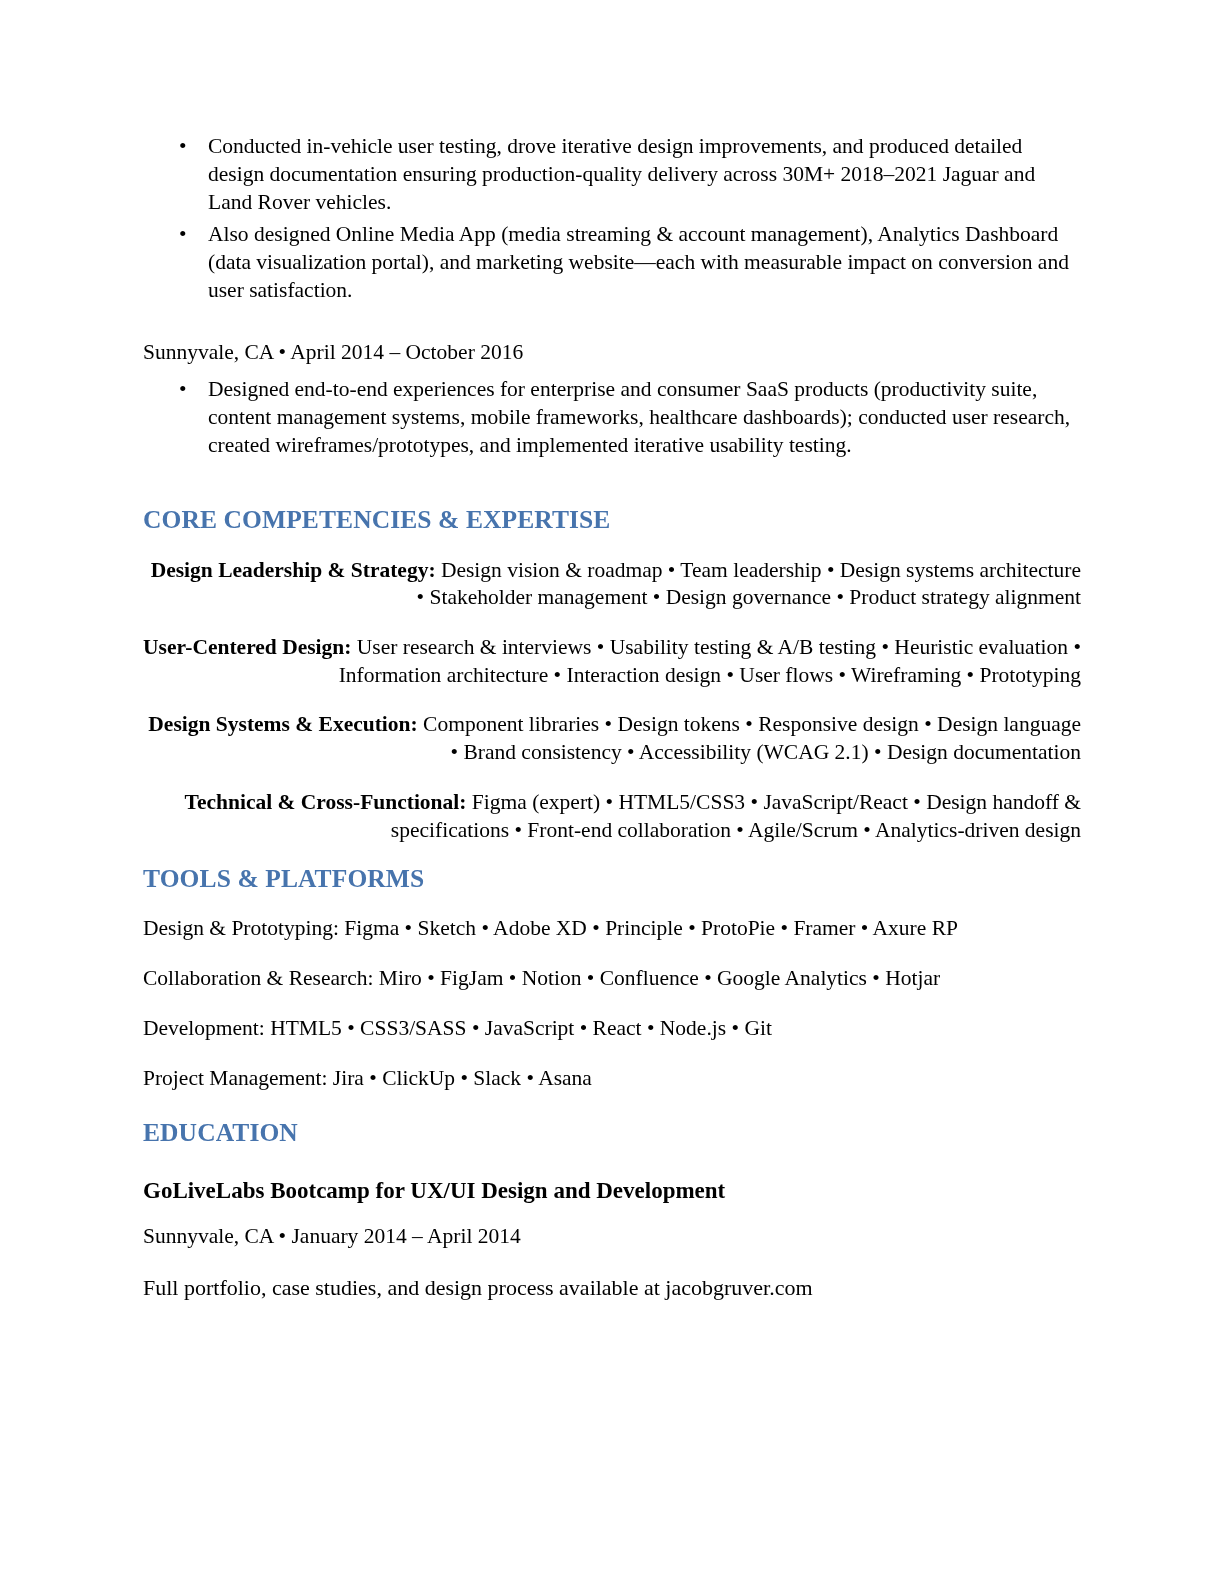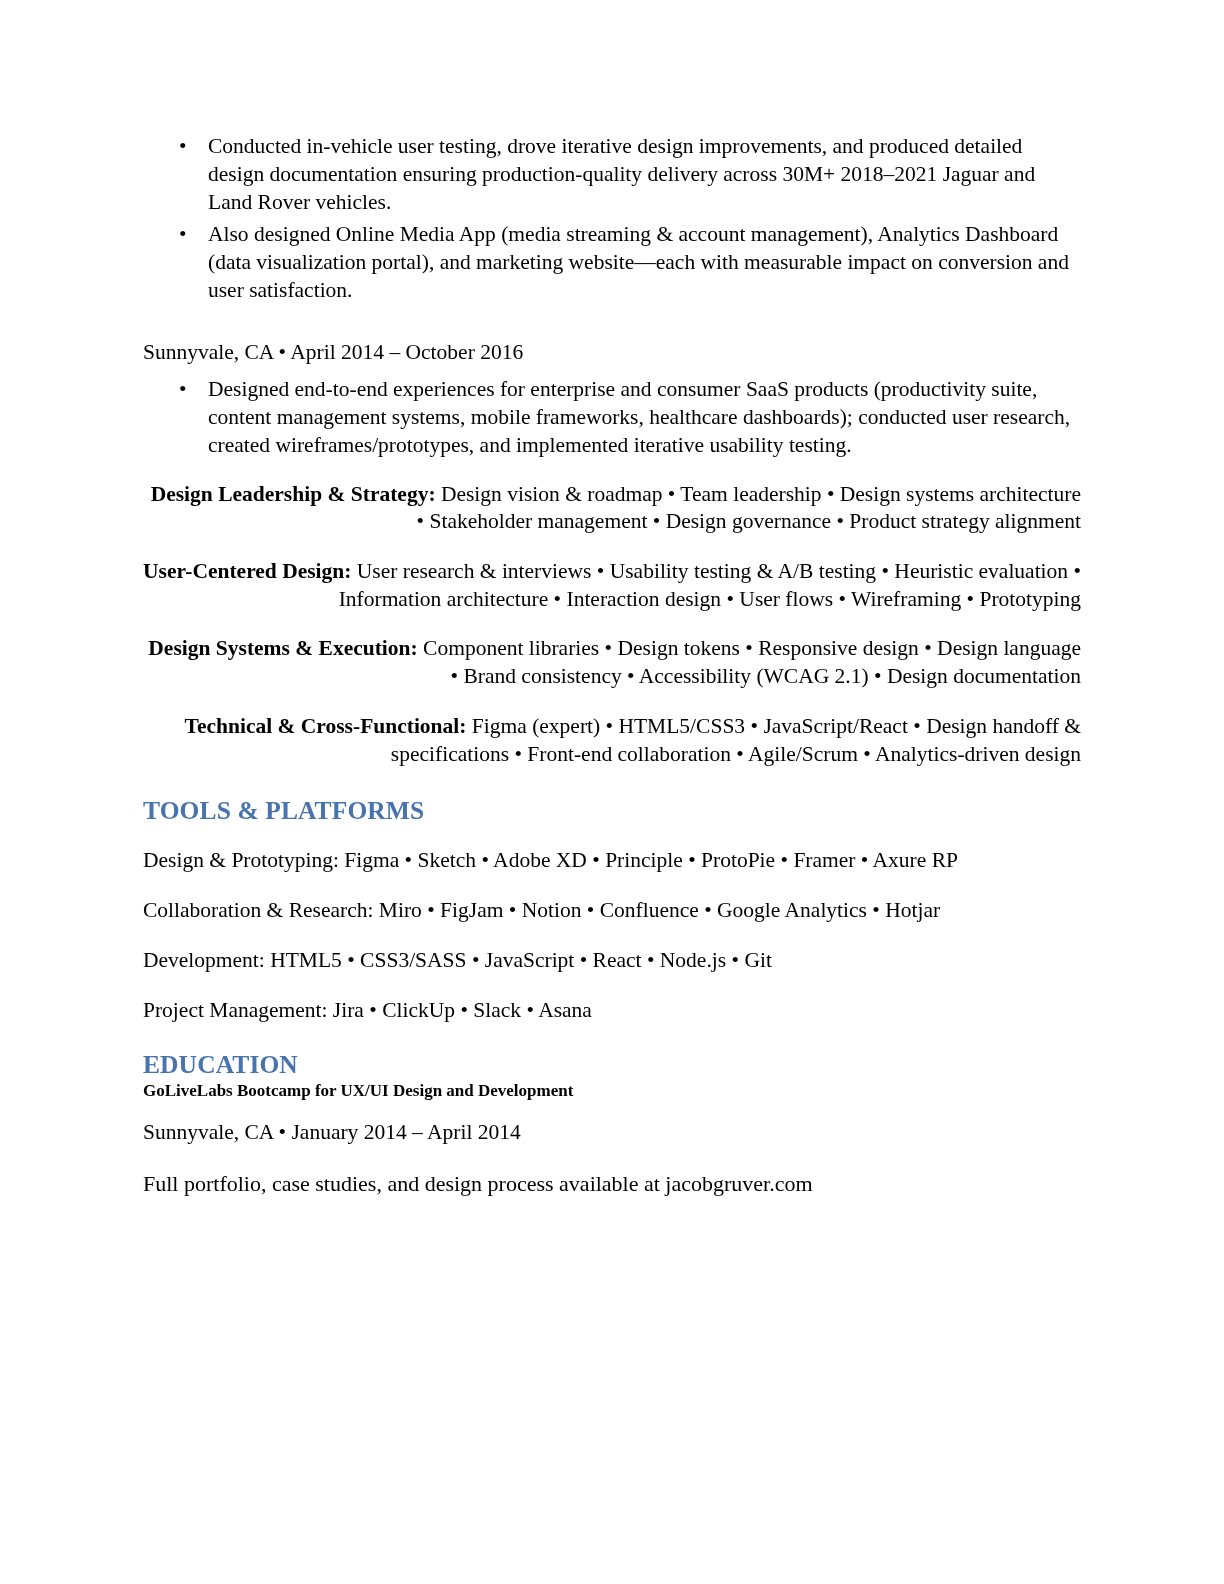--- a/index.html
+++ b/index.html
@@ -66,22 +66,22 @@
   
   .section-heading {
     font-size: 25.5px;
     font-weight: bold;
     color: #4774ad;
     letter-spacing: 0.1px;
     margin: 0;
     padding: 0;
   }
   .sec-core   { margin-top: 46px; margin-bottom: 18px; }
-  .sec-tools  { margin-top: 27px; margin-bottom: 18px; }
-  .sec-edu    { margin-top: 25px; margin-bottom: 0; }
+  .sec-tools  { margin-top: 19px; margin-bottom: 18px; }
+  .sec-edu    { margin-top: 25px; margin-bottom: 28px; }
 
   
   .skill-line {
     font-size: 21.5px;
     line-height: 1.30;
     margin-bottom: 18px;
     text-align: right;
   }
   .skill-line .lbl {
     font-weight: bold;
@@ -90,21 +90,21 @@
     font-size: 21.5px;
     line-height: 1.30;
     margin-bottom: 22px;
   }
   .tool-line .lbl {
     font-weight: normal;
   }
 
   
   .edu-title {
-    font-size: 17px;
+    font-size: 23px;
     font-weight: bold;
     line-height: 1.33;
     margin-bottom: 16px;
   }
   .edu-meta {
     font-size: 21.5px;
     line-height: 1.33;
     margin-bottom: 22px;
   }
   .footer-note {
@@ -131,20 +131,21 @@
   <div class="job-block">
     <div class="job-meta">Sunnyvale, CA • April 2014 – October 2016</div>
     <ul class="bullet-list">
       <li class="bullet-item">
         <span class="dot">•</span>
         <span>Designed end-to-end experiences for enterprise and consumer SaaS products (productivity suite, content management systems, mobile frameworks, healthcare dashboards); conducted user research, created wireframes/prototypes, and implemented iterative usability testing.</span>
       </li>
     </ul>
   </div>
 
+  <h2 class="section-heading sec-core">CORE COMPETENCIES &amp; EXPERTISE</h2>
 
   <p class="skill-line">
     <span class="lbl">Design Leadership &amp; Strategy:</span><span> Design vision &amp; roadmap • Team leadership • Design systems architecture • Stakeholder management • Design governance • Product strategy alignment</span>
   </p>
   <p class="skill-line">
     <span class="lbl">User-Centered Design:</span><span> User research &amp; interviews • Usability testing &amp; A/B testing • Heuristic evaluation • Information architecture • Interaction design • User flows • Wireframing • Prototyping</span>
   </p>
   <p class="skill-line">
     <span class="lbl">Design Systems &amp; Execution:</span><span> Component libraries • Design tokens • Responsive design • Design language • Brand consistency • Accessibility (WCAG 2.1) • Design documentation</span>
   </p>

